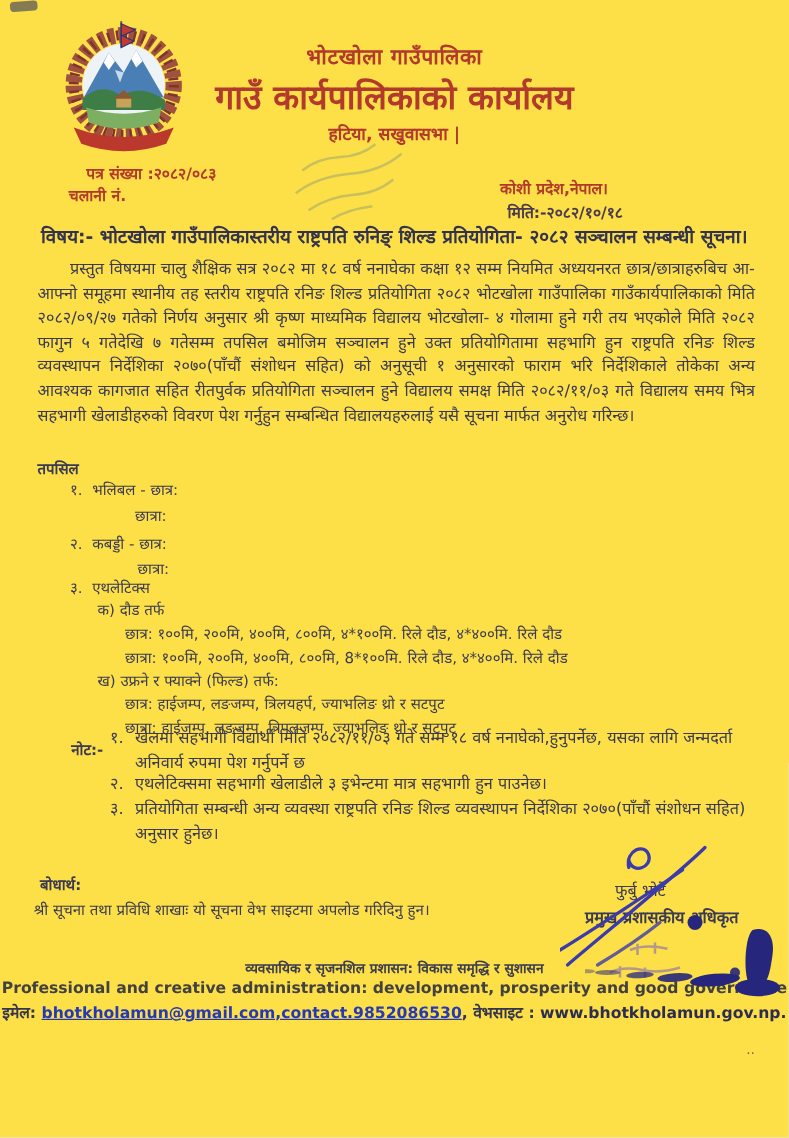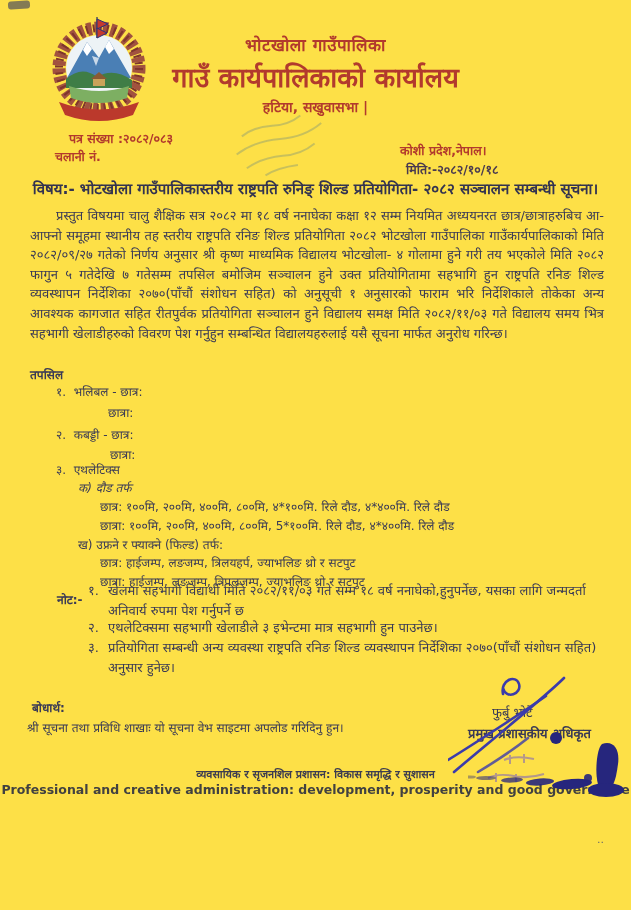--- a/index.html
+++ b/index.html
@@ -126,23 +126,23 @@
   </div>
   <div class="abs doc-line" style="left:110px;top:418px;">
     <span>छात्रा:</span>
   </div>
 
   <div class="abs doc-line" style="left:56px;top:433px;">
     <span>३.</span>&nbsp;
     <span>एथलेटिक्स</span>
   </div>
 
-  <div class="abs doc-line" style="left:78px;top:451px;font-style:italic;">क) दौड तर्फ</div>
+  <div class="abs doc-line" style="left:78px;top:451px;">क) दौड तर्फ</div>
   <div class="abs doc-line" style="left:100px;top:470px;">छात्र: १००मि, २००मि, ४००मि, ८००मि, ४*१००मि. रिले दौड, ४*४००मि. रिले दौड</div>
-  <div class="abs doc-line" style="left:100px;top:489px;">छात्रा: १००मि, २००मि, ४००मि, ८००मि, 5*१००मि. रिले दौड, ४*४००मि. रिले दौड</div>
+  <div class="abs doc-line" style="left:100px;top:489px;">छात्रा: १००मि, २००मि, ४००मि, ८००मि, 8*१००मि. रिले दौड, ४*४००मि. रिले दौड</div>
   <div class="abs doc-line" style="left:78px;top:508px;">ख) उफ्रने र फ्याक्ने (फिल्ड) तर्फ:</div>
   <div class="abs doc-line" style="left:100px;top:526px;">छात्र: हाईजम्प, लङजम्प, त्रिलयहर्प, ज्याभलिङ थ्रो र सटपुट</div>
   <div class="abs doc-line" style="left:100px;top:545px;">छात्रा: हाईजम्प, लङजम्प, त्रिपलजम्प, ज्याभलिङ थ्रो र सटपुट</div>
 
   <div class="abs doc-line bold" style="left:57px;top:563px;">नोट:-</div>
 
   <div class="abs note-row" style="left:88px;top:581px;width:512px;">
     <span class="note-num">१.</span>
     <span>खेलमा सहभागी विद्यार्थी मिति २०८२/११/०३ गते सम्म १८ वर्ष ननाघेको,हुनुपर्नेछ, यसका लागि जन्मदर्ता अनिवार्य रुपमा पेश गर्नुपर्ने छ</span>
   </div>
@@ -176,20 +176,23 @@
     <svg width="110" height="46" viewBox="0 0 110 46">
       <g stroke="#7a5ec2" stroke-width="2" fill="none">
         <path d="M18,8 q12,-5 30,-1 M24,3 v9 M38,2 v9"></path>
         <path d="M2,26 q10,-5 26,-2 q14,3 30,-2 M10,21 v9 M30,22 v8"></path>
       </g>
     </svg>
   </div>
 
   <div class="abs center foot-ne">व्यवसायिक र सृजनशिल प्रशासन: विकास समृद्धि र सुशासन</div>
   <div class="abs center foot-en">Professional and creative administration: development, prosperity and good governance</div>
+  <div class="abs center foot-contact">
+    <span>इमेल: </span><span class="email-link">bhotkholamun@gmail.com,contact.9852086530</span><span>, वेभसाइट : </span><span class="site">www.bhotkholamun.gov.np.</span>
+  </div>
 
   <div class="abs" style="left:468px;top:722px;">
     <svg width="163" height="90" viewBox="0 0 163 90">
       <g fill="#26267d">
         <circle cx="88" cy="16" r="6"></circle>
         <path d="M134,22 C146,18 152,28 150,42 C148,56 146,70 134,68 C126,66 127,28 134,22 Z"></path>
         <ellipse cx="138" cy="68" rx="18" ry="7"></ellipse>
         <ellipse cx="104" cy="62" rx="20" ry="5" transform="rotate(-5 104 62)"></ellipse>
         <ellipse cx="72" cy="60" rx="14" ry="3.5" transform="rotate(-4 72 60)" opacity=".9"></ellipse>
         <ellipse cx="44" cy="58" rx="11" ry="2.6" transform="rotate(-3 44 58)" opacity=".75"></ellipse>

